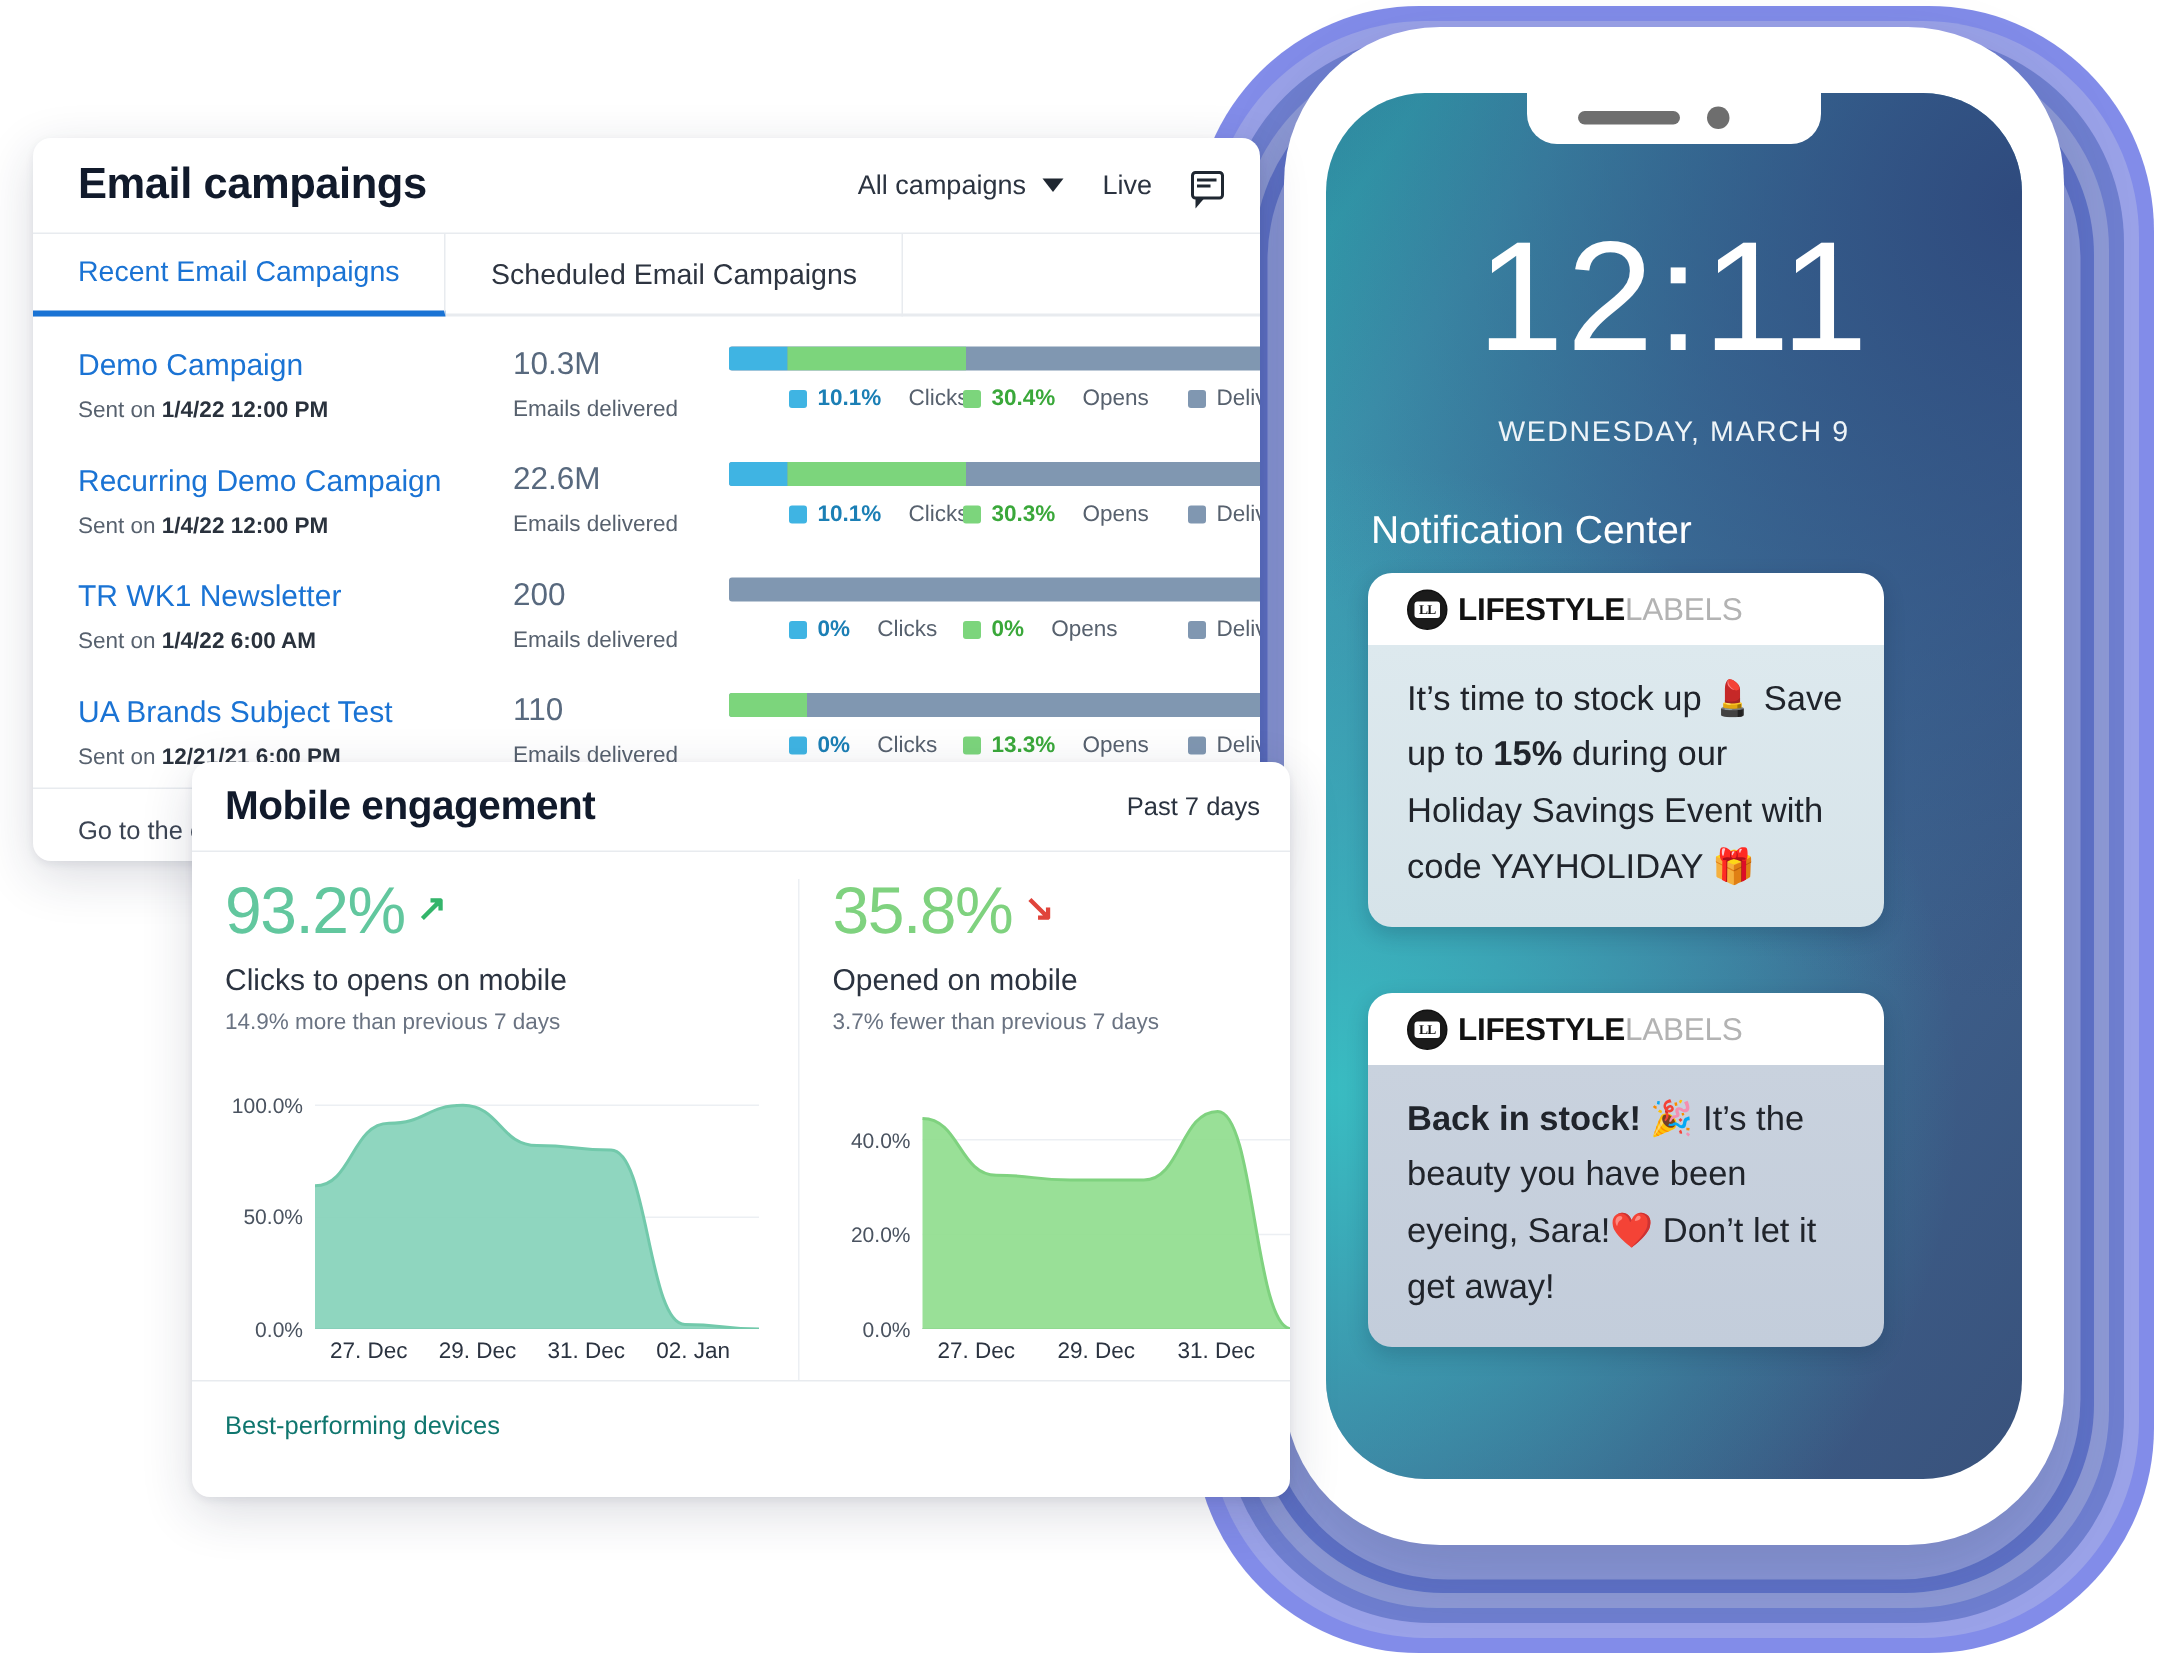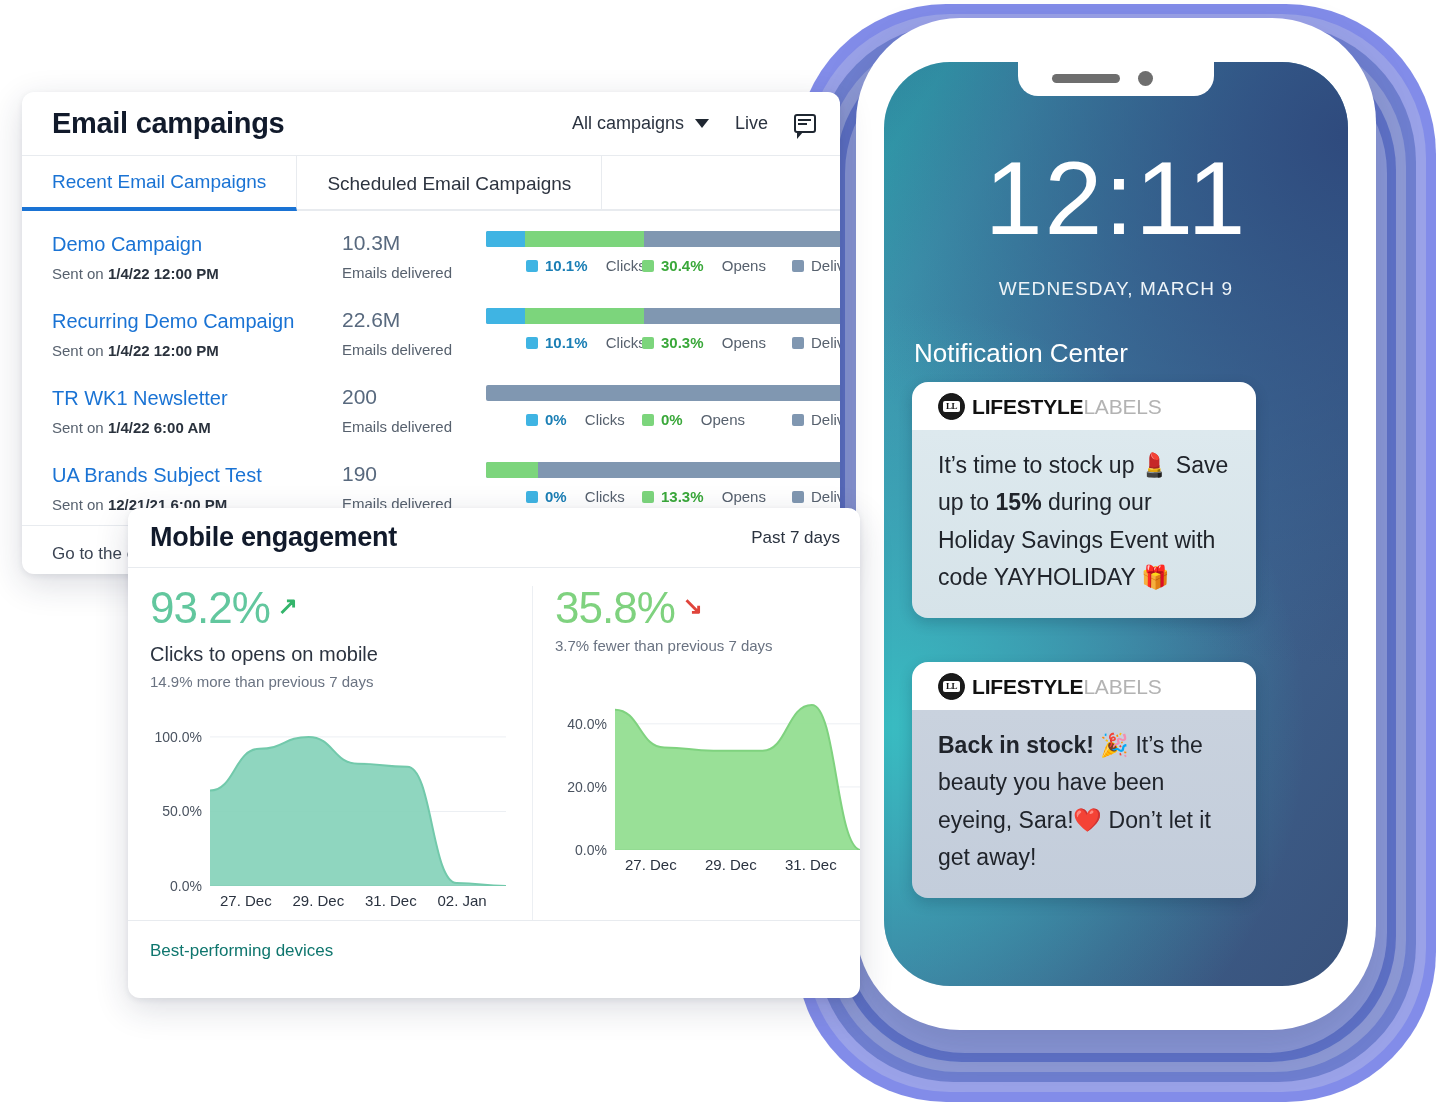--- a/index.html
+++ b/index.html
@@ -306,21 +306,21 @@
               </div>
             </div>
           </div>
         </div>
         <div class="row">
           <div class="row-left">
             <div class="row-name">UA Brands Subject Test</div>
             <div class="row-sent"><span class="p">Sent on </span><b>12/21/21 6:00 PM</b></div>
           </div>
           <div class="row-mid">
-            <div class="row-num">190</div>
+            <div class="row-num">110</div>
             <div class="row-delivered">Emails delivered</div>
           </div>
           <div class="row-right">
             <div class="bar">
               <div class="seg-click" style="width: 0%;"></div>
               <div class="seg-open" style="width: 13.3%;"></div>
             </div>
             <div class="legend">
               <div class="lg c1"><span class="sw blue"></span><b class="blue-t v">0%</b>&nbsp;<span class="t">Clicks</span></div>
               <div class="lg c2"><span class="sw green"></span><b class="green-t v">13.3%</b>&nbsp;<span class="t">Opens</span></div>
@@ -368,20 +368,21 @@
               <span style="width: 72.5px;">02. Jan</span>
             </div>
           </div>
       </div>
 
       <div class="me-col">
         <div class="kpi">
           <div class="kpi-val g2">35.8%</div>
           <div class="arrow down">↘</div>
         </div>
+        <div class="kpi-label">Opened on mobile</div>
         <div class="kpi-sub">3.7% fewer than previous 7 days</div>
         <div class="chart-wrap" id="chart-1">
             <svg class="chart-svg" width="310" height="170">
               <line x1="60" y1="170" x2="306" y2="170" stroke="#9aa3ad" stroke-width="1.5"></line>
               <line x1="60" y1="106.92307692307693" x2="306" y2="106.92307692307693" stroke="#eceff3" stroke-width="1"></line>
               <line x1="60" y1="43.84615384615384" x2="306" y2="43.84615384615384" stroke="#eceff3" stroke-width="1"></line>
               <path d="M 60 29.65384615384616 C 84.6 29.65384615384616, 84.6 67.5, 109.2 67.5 C 133.8 67.5, 133.8 70.65384615384616, 158.4 70.65384615384616 C 183 70.65384615384616, 183 70.65384615384616, 207.6 70.65384615384616 C 232.2 70.65384615384616, 232.2 24.923076923076927, 256.8 24.923076923076927 C 281.4 24.923076923076927, 281.4 170, 306 170 L 306 170 L 60 170 Z" fill="#90dd8e" opacity="0.92"></path>
               <path d="M 60 29.65384615384616 C 84.6 29.65384615384616, 84.6 67.5, 109.2 67.5 C 133.8 67.5, 133.8 70.65384615384616, 158.4 70.65384615384616 C 183 70.65384615384616, 183 70.65384615384616, 207.6 70.65384615384616 C 232.2 70.65384615384616, 232.2 24.923076923076927, 256.8 24.923076923076927 C 281.4 24.923076923076927, 281.4 170, 306 170" fill="none" stroke="#7fd27f" stroke-width="2"></path>
             </svg>
             <div class="ytick" style="top: 170px; right: 258px;">0.0%</div>

